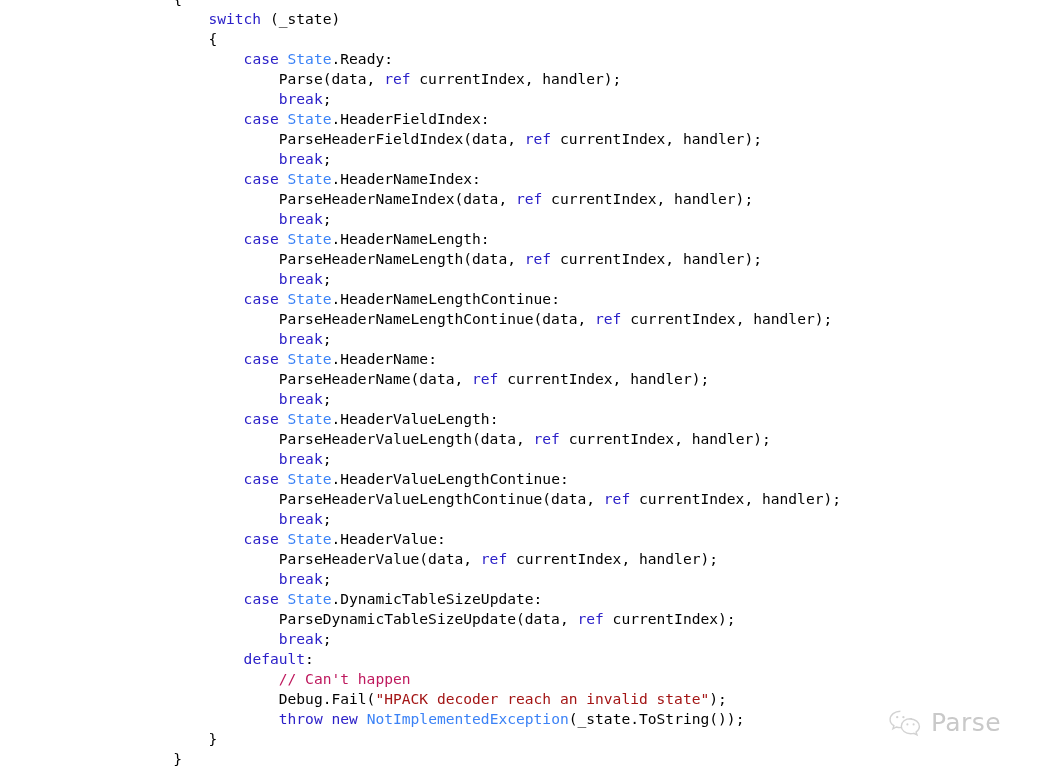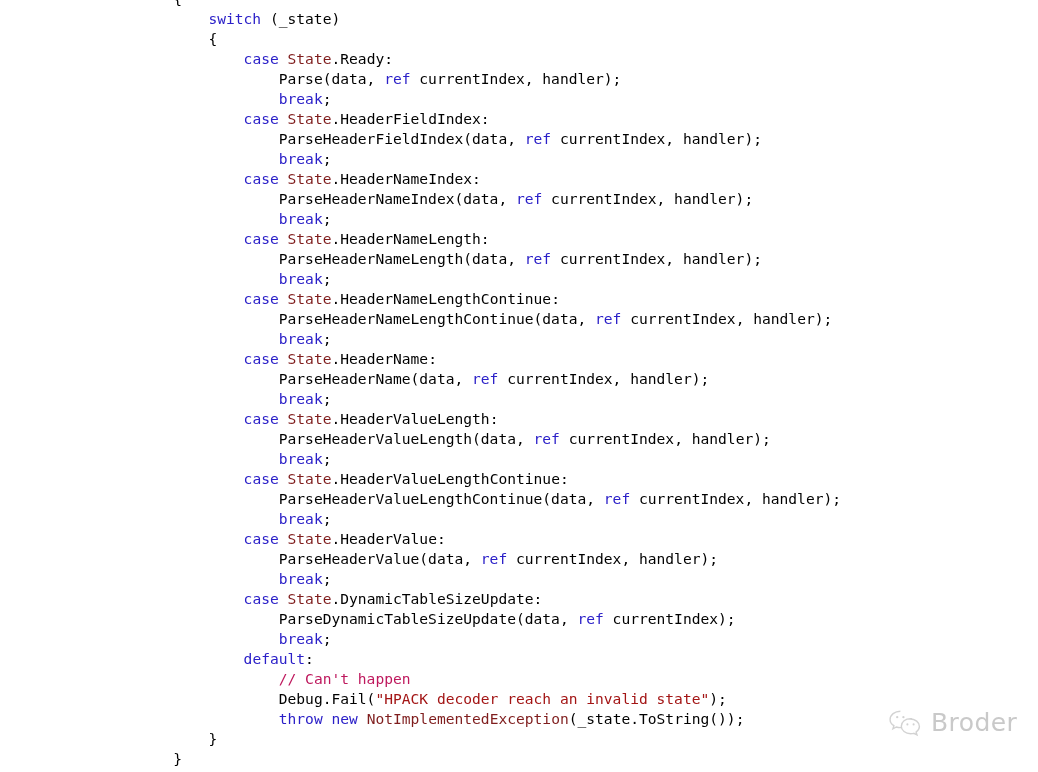--- a/index.html
+++ b/index.html
@@ -41,21 +41,21 @@
 
   .ln {
     display: block;
     height: 20px;
     white-space: pre;
     padding-left: 103px;
   }
 
   
   .kw    { color: #2b20c8; }   
-  .typ   { color: #7f1d1d; }   
+  .typ   { color: #3b82f6; }   
   .cmt   { color: #be185d; }   
   .str   { color: #a31515; }   
   .pln   { color: #000000; }   
 
   
   #watermark {
     position: absolute;
     left: 888px;
     top: 708px;
     display: flex;
@@ -91,15 +91,15 @@
           <path d="M22.6 10.6c-5.1 0-9.3 3.4-9.3 7.6s4.2 7.6 9.3 7.6c1.1 0 2.2-.16 3.2-.46l3.2 1.6-.9-2.8c2-1.4 3.3-3.4 3.3-5.6 0-4.2-4.2-7.6-9.3-7.6z"></path>
         </g>
         <g fill="#b8b8b8">
           <circle cx="9.2" cy="9.2" r="1.15"></circle>
           <circle cx="15.4" cy="9.2" r="1.15"></circle>
           <circle cx="19.4" cy="16.4" r="1.05"></circle>
           <circle cx="25.6" cy="16.4" r="1.05"></circle>
         </g>
       </svg>
     </span>
-    <span class="wm-text">Broder</span>
+    <span class="wm-text">Parse</span>
   </div>
 </div>
 
 </body></html>

